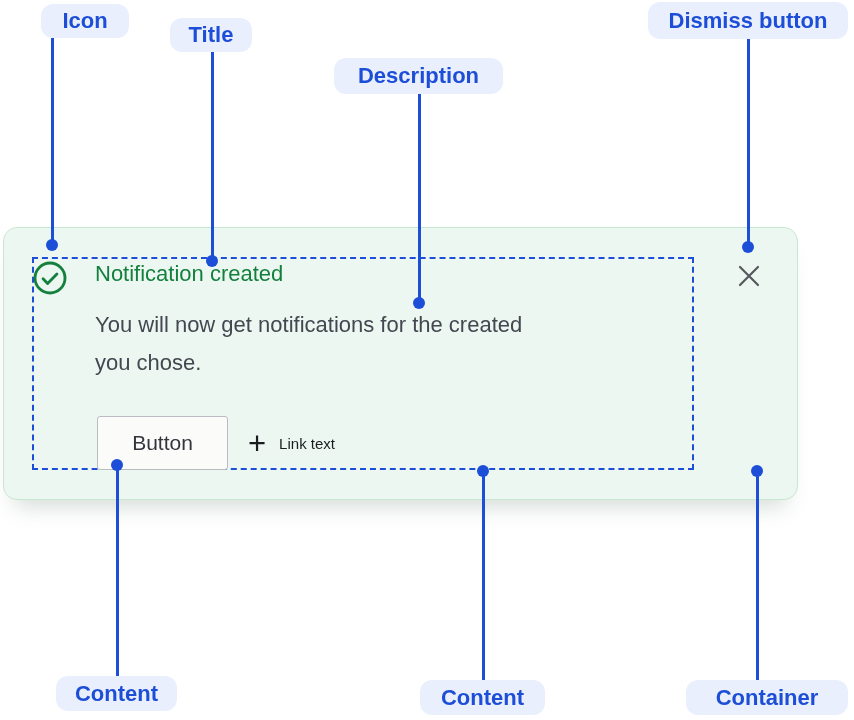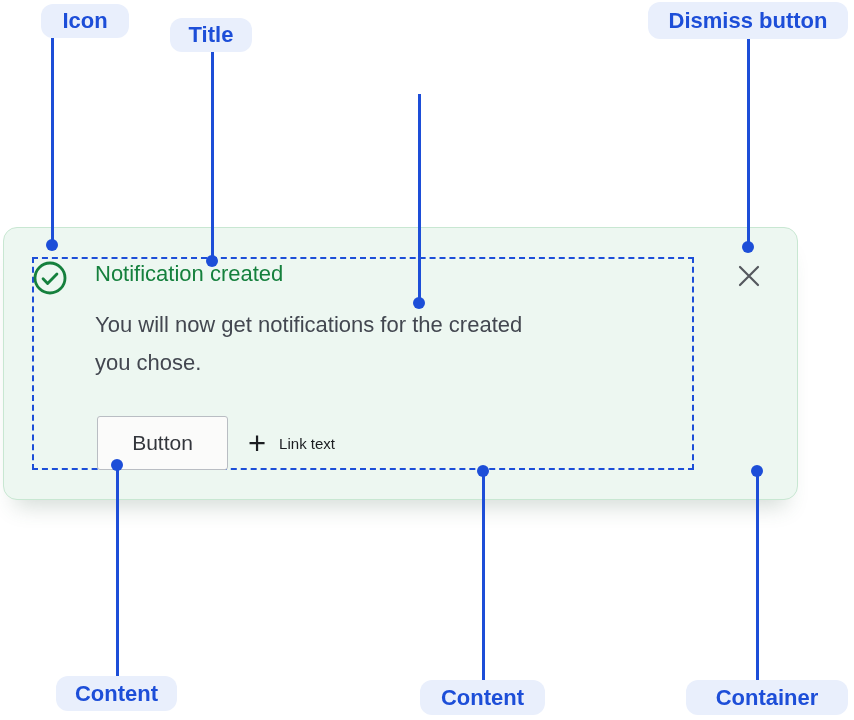--- a/index.html
+++ b/index.html
@@ -58,20 +58,21 @@
     cursor:pointer;padding:0;
   }
 </style>
 </head>
 <body>
 
 <div class="stage">
 
   <div class="callout" style="left:19px;top:4px;width:88px;height:34px;margin-left:22px;">Icon</div>
   <div class="callout" style="left:170px;top:18px;width:82px;height:34px;">Title</div>
+  <div class="callout" style="left:334px;top:58px;width:169px;height:36px;">Description</div>
   <div class="callout" style="left:648px;top:2px;width:200px;height:37px;">Dismiss button</div>
   <div class="callout" style="left:56px;top:676px;width:121px;height:35px;">Content</div>
   <div class="callout" style="left:420px;top:680px;width:125px;height:35px;">Content</div>
   <div class="callout" style="left:686px;top:680px;width:162px;height:35px;">Container</div>
 
   <div class="conn" style="left:50.5px;top:38px;height:207px;"></div>
   <div class="conn" style="left:210.5px;top:52px;height:209px;"></div>
   <div class="conn" style="left:417.5px;top:94px;height:209px;"></div>
   <div class="conn" style="left:746.5px;top:39px;height:208px;"></div>
   <div class="conn" style="left:115.5px;top:465px;height:211px;"></div>

